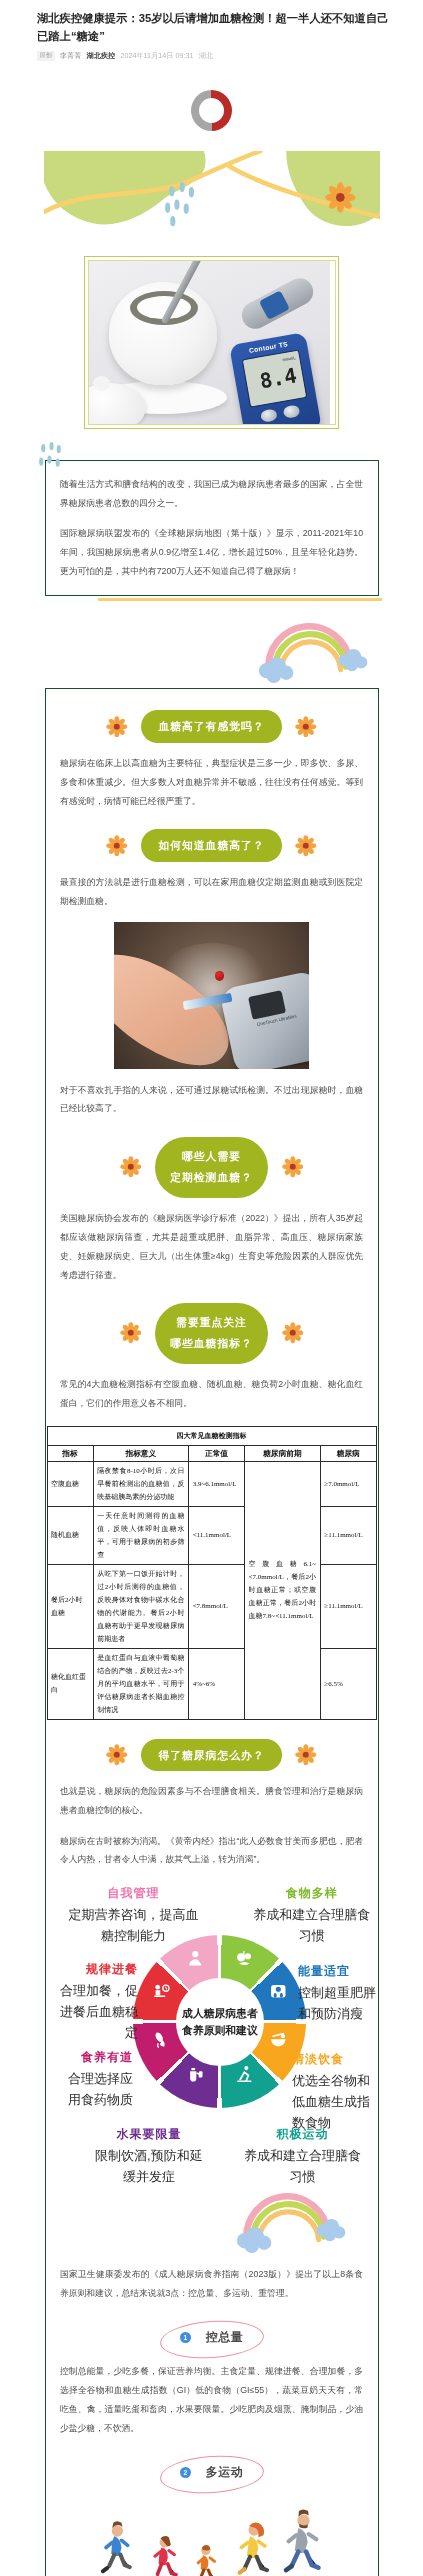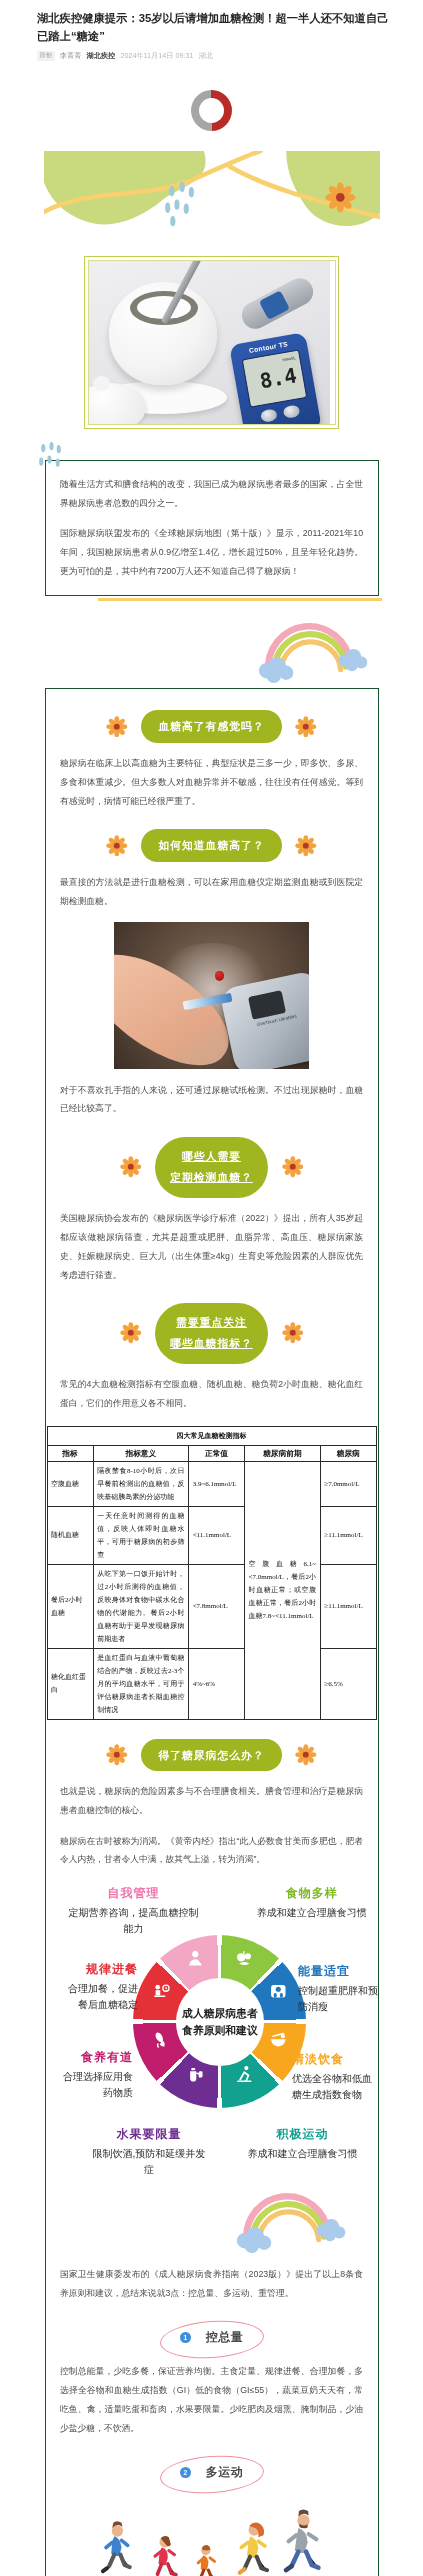--- a/index.html
+++ b/index.html
@@ -52,21 +52,21 @@
   .meter2-brand{position:absolute;left:30px;top:39px;font-size:4.6px;color:#3c4248;}
   .strip2{position:absolute;right:77px;top:75px;width:49px;height:8.8px;background:linear-gradient(90deg,#eef4f8 0%,#bcd6ec 30%,#3f7fc1 100%);border-radius:2.1px;transform:rotate(-10deg);}
   
   .gbox{width:334px;margin:0 auto;border:1px solid #14532d;background:#fff;box-sizing:border-box;padding:3.1px 14.4px;}
   .gbox.main{padding-bottom:0;}
   .para{font-size:8.8px;line-height:2.15;color:#4c4c4c;text-align:justify;margin:11.3px 0;}
   .yellow-bar{width:284px;height:3.6px;background:#f8d06e;margin:1.5px 41px 0 auto;}
   
   .pill-row{display:flex;align-items:center;justify-content:center;gap:13.4px;margin:18.5px auto 3.1px auto;}
   .pill{background:#a0b520;color:#fff;font-weight:bold;font-size:10.8px;letter-spacing:1px;text-align:center;padding:8.2px 17.5px;border-radius:24px;line-height:1.5;}
-  .pill.two{padding:9.3px 15.5px;border-radius:31px;line-height:1.95;text-decoration:underline;}
+  .pill.two{padding:9.3px 15.5px;border-radius:31px;line-height:1.95;}
   .pill span{display:block;}
   .flower{width:21.6px;height:21.6px;flex:0 0 auto;}
   
   .g-table{border-collapse:collapse;margin:13.4px -13.4px 15.5px -13.4px;width:calc(100% + 27px);font-family:"Liberation Serif",serif;color:#111;}
   .g-table td,.g-table th{border:0.5px solid #2b2b2b;padding:2.6px 3.6px;vertical-align:middle;}
   .tbl-title{font-size:8.2px;font-weight:bold;text-align:center;padding:3.1px;}
   .g-table th{font-size:7.7px;font-weight:bold;text-align:center;}
   .g-table td{font-size:7px;line-height:1.85;}
   .td-meaning{text-align:justify;}
   .td-val{white-space:nowrap;}
@@ -82,21 +82,21 @@
       #6e2d90 181.5deg 223.5deg,#fff 223.5deg 226.5deg,
       #c01d6d 226.5deg 268.5deg,#fff 268.5deg 271.5deg,
       #e43138 271.5deg 313.5deg,#fff 313.5deg 316.5deg,
       #f2a7c4 316.5deg 358.5deg,#fff 358.5deg 360deg);}
   .wheel-center{position:absolute;left:116px;top:93px;width:88px;height:88px;border-radius:50%;background:#fff;
     display:flex;flex-direction:column;align-items:center;justify-content:center;font-weight:bold;font-size:10.8px;color:#222;line-height:1.6;}
   .seg-icon{position:absolute;width:20.6px;height:20.6px;}
   .seg-icon svg{width:100%;height:100%;}
   .w-label{position:absolute;}
   .w-title{font-size:12px;font-weight:bold;letter-spacing:1px;}
-  .w-sub{font-size:10px;color:#2c2c2c;line-height:1.6;margin-top:3.1px;}
+  .w-sub{font-size:13px;color:#2c2c2c;line-height:1.6;margin-top:3.1px;}
   .w-l1{left:5.2px;top:0;width:137px;text-align:center;}
   .w-l2{right:5.2px;top:0;width:124px;text-align:center;}
   .w-l3{left:0;top:76px;width:78px;text-align:right;}
   .w-l4{right:0;top:78px;width:81px;text-align:left;}
   .w-l5{left:0;top:164px;width:73px;text-align:right;}
   .w-l6{right:0;top:166px;width:87px;text-align:left;}
   .w-l7{left:30px;top:241px;width:118px;text-align:center;}
   .w-l8{right:14.4px;top:241px;width:124px;text-align:center;}
   .c-pink{color:#ef74ab;} .c-green{color:#7db928;} .c-blue{color:#2077bd;} .c-orange{color:#f7a61e;}
   .c-teal{color:#12a08f;} .c-purple{color:#6e2d90;} .c-magenta{color:#c01d6d;} .c-red{color:#e43138;}

